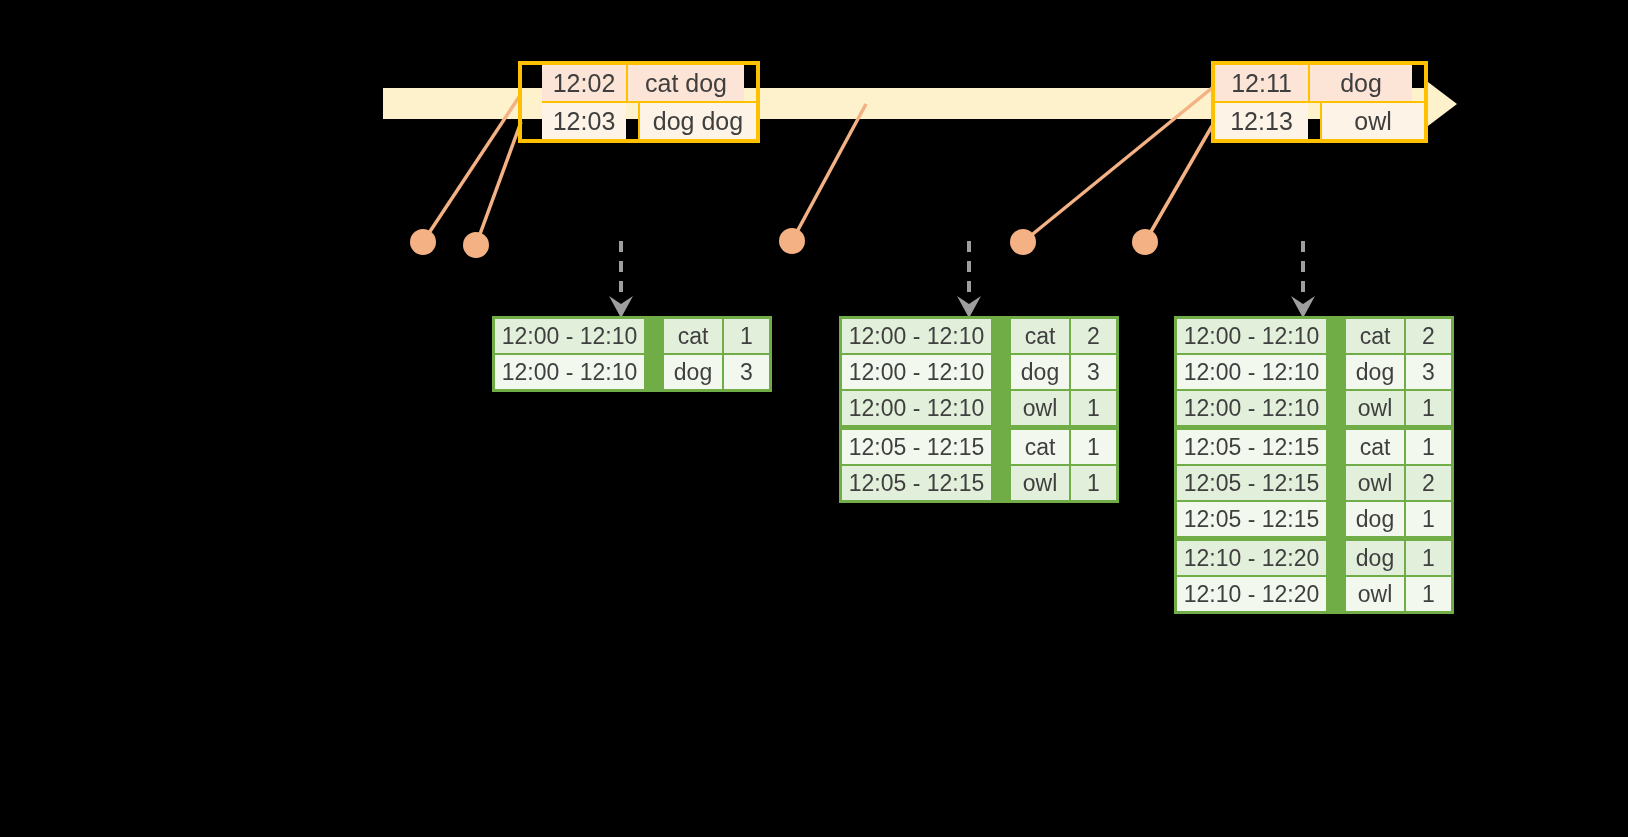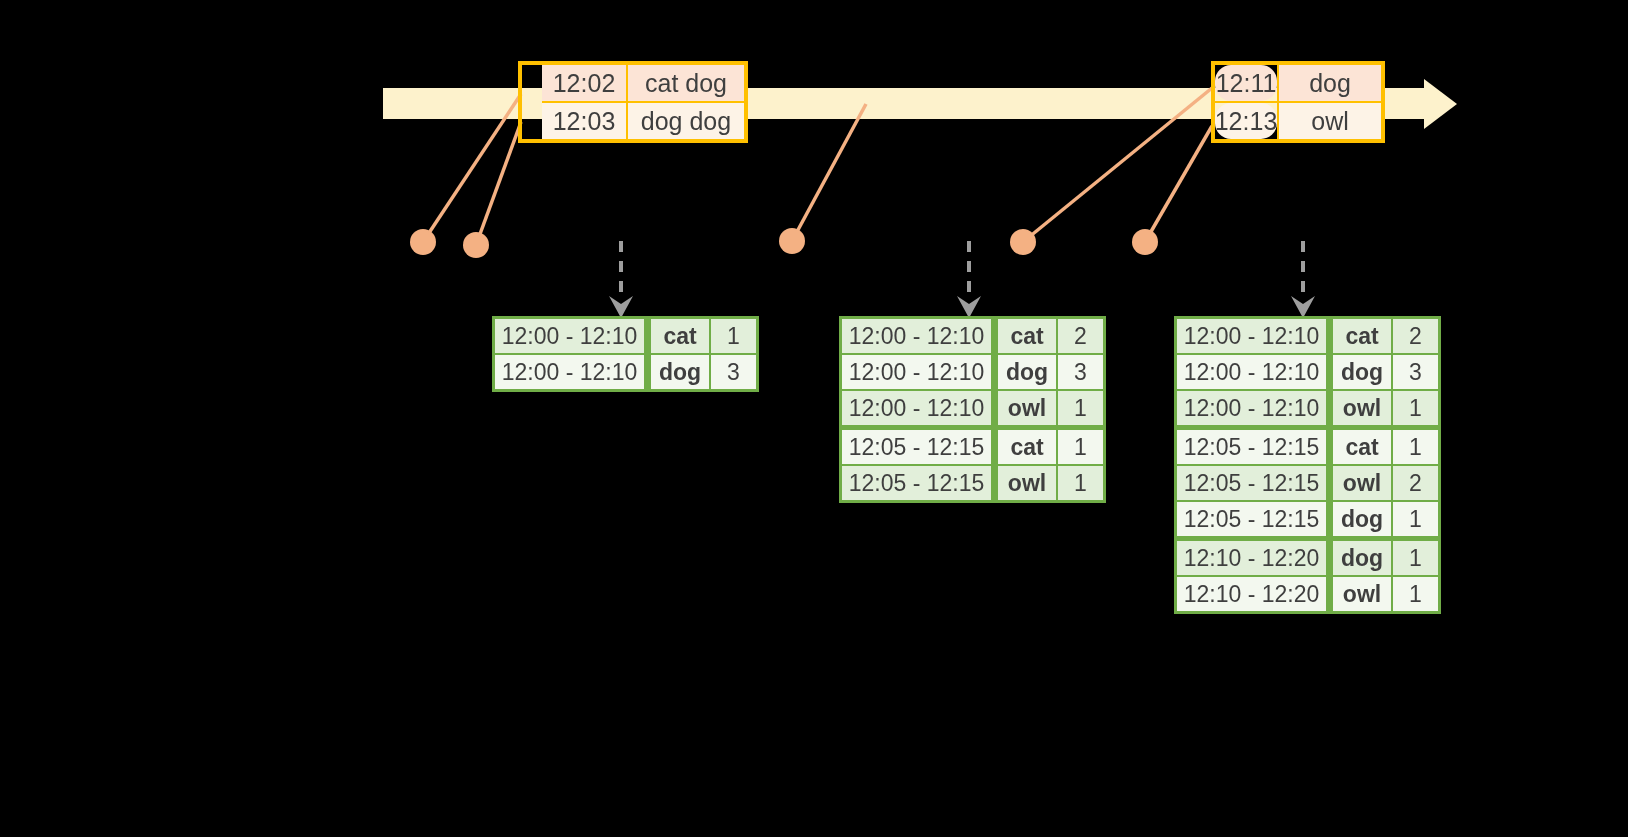--- a/index.html
+++ b/index.html
@@ -42,28 +42,28 @@
 
   
   svg.overlay { position:absolute; inset:0; z-index:2; }
 
   
   .itable {
     position:absolute; z-index:3;
     border:4px solid var(--input-border);
   }
   .irow { display:flex; }
-  .irow + .irow { border-top:2px solid var(--input-border); }
+  .irow + .irow { border-top:2px solid var(--input-border);gap:12px; }
   .icell {
     height:36px; display:flex; align-items:center; justify-content:center;
     color:var(--text); font-size:25px;
   }
   .icell.time  { width:84px; }
   .icell.words { width:116px; border-left:2px solid var(--input-border); }
-  .itable.narrow .icell.time  { width:62px;border-radius:16px; }
+  .itable.narrow .icell.time  { width:93px; }
   .itable.narrow .icell.words { width:102px; }
   .irow.dark  .icell { background:var(--input-row-dark); }
   .irow.light .icell { background:var(--input-row-light); }
   #itable-1 { left:518px;  top:61px;padding-left:20px; }
   #itable-2 { left:864px;  top:82px; }
   #itable-3 { left:1211px; top:61px; }
 
   
   .rtable {
     position:absolute; z-index:3;
@@ -71,21 +71,21 @@
     background:var(--result-border);
   }
   .rrow { display:flex; }
   .rrow + .rrow { margin-top:2px; }
   .rrow.group-start { margin-top:5px; }
   .rcell {
     height:34px; display:flex; align-items:center; justify-content:center;
     color:var(--text); font-size:23px;
   }
   .rcell.window { width:149px; }
-  .rcell.word   { width:58px; margin-left:7px;font-weight:bold; }
+  .rcell.word   { width:58px; margin-left:20px; }
   .rcell.count  { width:45px; margin-left:2px; }
   .rrow.dark  .rcell { background:var(--result-row-dark); }
   .rrow.light .rcell { background:var(--result-row-light); }
   #rtable-1 { left:492px;  top:316px; }
   #rtable-2 { left:839px;  top:316px; }
   #rtable-3 { left:1174px; top:316px; }
 </style>
 </head>
 <body>
 

